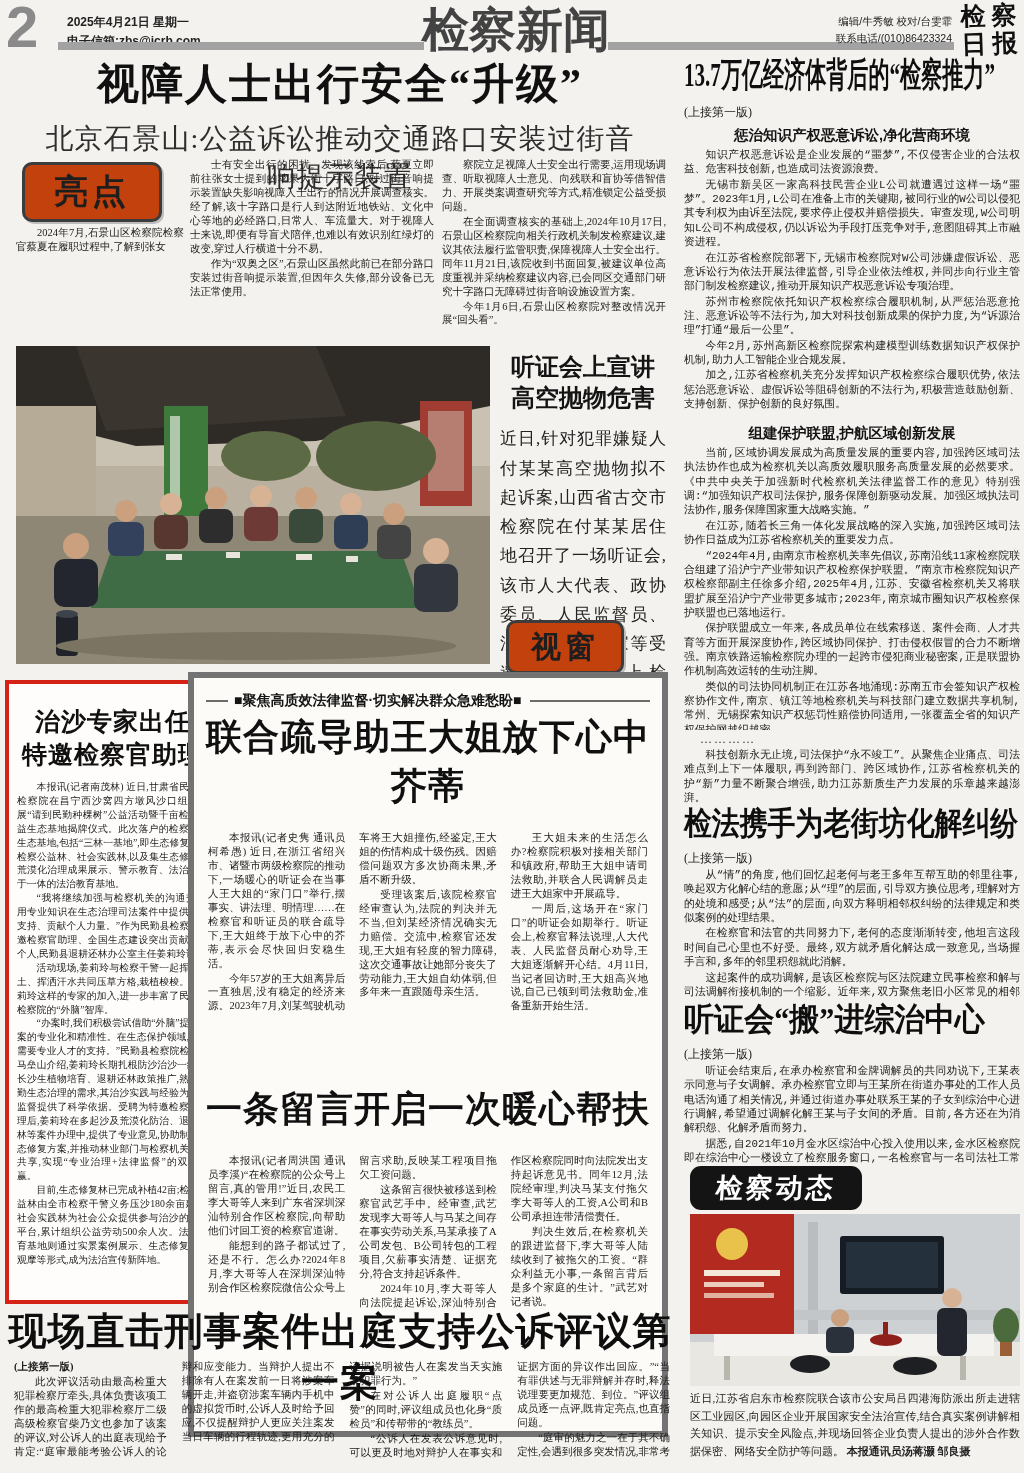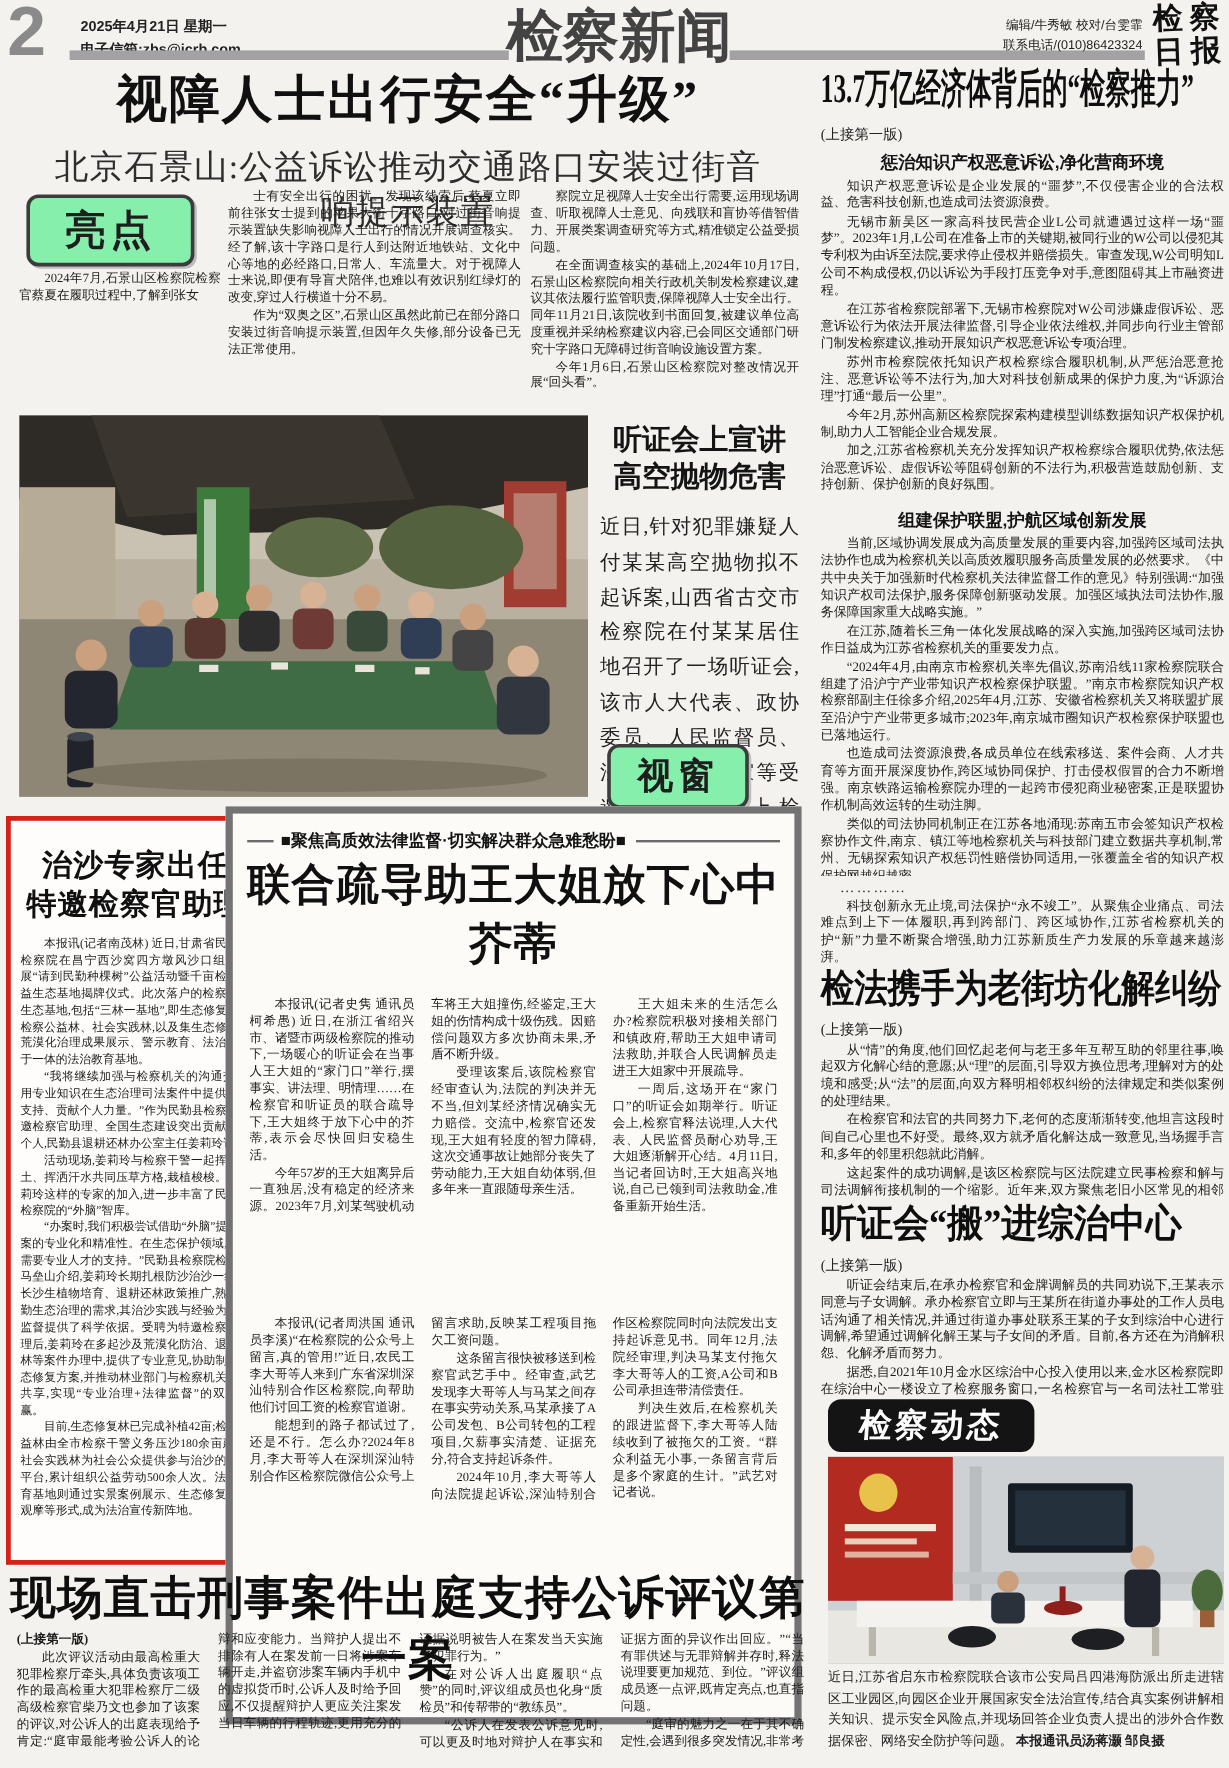--- a/index.html
+++ b/index.html
@@ -19,21 +19,21 @@
   .hbar{top:42px;height:8px;background:#a2a2a2;}
   .editorblock{left:820px;top:13px;width:132px;text-align:right;font-size:10.5px;color:#222;line-height:1.6;}
   .logo{left:958px;top:2px;width:62px;height:56px;display:grid;grid-template-columns:1fr 1fr;
         font-size:25px;font-weight:bold;line-height:28px;text-align:center;color:#101010;
         transform:rotate(-2deg);}
   
   .h1{left:40px;top:60px;width:600px;text-align:center;font-size:42px;font-weight:bold;
       color:#101010;letter-spacing:2px;line-height:1.15;}
   .h1sub{left:40px;top:120px;width:600px;text-align:center;font-size:28px;color:#2e2e2e;letter-spacing:1px;}
   .tagbox{border:3px solid #3c3c3c;border-radius:10px;display:flex;align-items:center;justify-content:center;
-          background:#86efac;box-shadow:2px 2px 0 #bdbdbd;}
+          background:#c2410c;box-shadow:2px 2px 0 #bdbdbd;}
   .tagbox span{font-size:34px;font-weight:900;color:#1e1e1e;letter-spacing:4px;}
   .bodytxt{font-size:10.5px;line-height:1.33;overflow:hidden;}
   .bodytxt p{margin:0 0 1px 0;}
   
   .photoframe{background:#777;overflow:hidden;}
   
   .capttl{font-size:24px;font-weight:600;text-align:center;line-height:1.3;color:#141414;}
   .capbody{margin-top:10px;font-size:17px;line-height:1.72;color:#222;}
   .capcredit{margin-top:4px;text-align:right;font-size:11px;font-weight:bold;color:#111;}
   
@@ -52,21 +52,21 @@
   .kicker b{font-size:14px;color:#141414;font-family:"Liberation Sans",sans-serif;}
   .h2mid{margin-top:3px;text-align:center;font-size:36px;font-weight:bold;color:#101010;letter-spacing:1px;}
   .cols3{margin:20px 14px 0;column-count:3;column-gap:14px;font-size:10.5px;line-height:1.33;overflow:hidden;}
   .cols3 p{margin:0 0 1px;}
   
   .rh{left:684px;transform-origin:left top;font-weight:bold;color:#0e0e0e;line-height:1.1;}
   .contnote{font-size:12px;color:#222;}
   .subhead{width:336px;text-align:center;font-size:14.5px;font-weight:bold;color:#141414;
            font-family:"Liberation Sans",sans-serif;}
   .rbody{width:336px;font-size:10.8px;line-height:1.33;overflow:hidden;}
-  .rbody p{margin:0 0 1px;}
+  .rbody p{margin:0 0 1px;font-family:Liberation Mono, monospace;}
   .dots{letter-spacing:2px;color:#333;font-size:12px;}
   .dynlabel{left:690px;top:1166px;width:172px;height:44px;background:#141414;border-radius:11px;
             display:flex;align-items:center;justify-content:center;}
   .dynlabel span{color:#fff;font-size:27px;font-weight:900;letter-spacing:3px;transform:skewX(-4deg);
                  font-family:"Liberation Sans",sans-serif;}
   .caption2{left:690px;top:1390px;width:330px;font-size:11px;line-height:1.6;color:#222;}
   .caption2 .cred{font-weight:bold;white-space:nowrap;}
   
   .hbot{left:0;top:1306px;width:680px;text-align:center;font-size:38px;font-weight:bold;color:#0e0e0e;letter-spacing:1px;}
   .cols4{left:14px;top:1360px;width:656px;height:110px;column-count:4;column-gap:15px;
@@ -188,20 +188,21 @@
     <span class="ln lnR"></span>
   </div>
   <div class="h2mid">联合疏导助王大姐放下心中芥蒂</div>
   <div class="cols3 jt" style="height:246px;">
       <p class="para">本报讯(记者史隽 通讯员柯希愚) 近日,在浙江省绍兴市、诸暨市两级检察院的推动下,一场暖心的听证会在当事人王大姐的“家门口”举行,摆事实、讲法理、明情理……在检察官和听证员的联合疏导下,王大姐终于放下心中的芥蒂,表示会尽快回归安稳生活。</p>
       <p class="para">今年57岁的王大姐离异后一直独居,没有稳定的经济来源。2023年7月,刘某驾驶机动车将王大姐撞伤,经鉴定,王大姐的伤情构成十级伤残。因赔偿问题双方多次协商未果,矛盾不断升级。</p>
       <p class="para">受理该案后,该院检察官经审查认为,法院的判决并无不当,但刘某经济情况确实无力赔偿。交流中,检察官还发现,王大姐有轻度的智力障碍,这次交通事故让她部分丧失了劳动能力,王大姐自幼体弱,但多年来一直跟随母亲生活。</p>
       <p class="para">王大姐未来的生活怎么办?检察院积极对接相关部门和镇政府,帮助王大姐申请司法救助,并联合人民调解员走进王大姐家中开展疏导。</p>
       <p class="para">一周后,这场开在“家门口”的听证会如期举行。听证会上,检察官释法说理,人大代表、人民监督员耐心劝导,王大姐逐渐解开心结。4月11日,当记者回访时,王大姐高兴地说,自己已领到司法救助金,准备重新开始生活。</p>
     </div>
+  <div class="h2mid" style="margin-top:8px;">一条留言开启一次暖心帮扶</div>
   <div class="cols3 jt" style="height:222px;">
       <p class="para">本报讯(记者周洪国 通讯员李溪)“在检察院的公众号上留言,真的管用!”近日,农民工李大哥等人来到广东省深圳深汕特别合作区检察院,向帮助他们讨回工资的检察官道谢。</p>
       <p class="para">能想到的路子都试过了,还是不行。怎么办?2024年8月,李大哥等人在深圳深汕特别合作区检察院微信公众号上留言求助,反映某工程项目拖欠工资问题。</p>
       <p class="para">这条留言很快被移送到检察官武艺手中。经审查,武艺发现李大哥等人与马某之间存在事实劳动关系,马某承接了A公司发包、B公司转包的工程项目,欠薪事实清楚、证据充分,符合支持起诉条件。</p>
       <p class="para">2024年10月,李大哥等人向法院提起诉讼,深汕特别合作区检察院同时向法院发出支持起诉意见书。同年12月,法院经审理,判决马某支付拖欠李大哥等人的工资,A公司和B公司承担连带清偿责任。</p>
       <p class="para">判决生效后,在检察机关的跟进监督下,李大哥等人陆续收到了被拖欠的工资。“群众利益无小事,一条留言背后是多个家庭的生计。”武艺对记者说。</p>
     </div>
 </div>
 
 <div class="abs rh nowrap" style="top:56px;font-size:34px;transform:scaleX(0.62);">13.7万亿经济体背后的“检察推力”</div>
@@ -213,21 +214,21 @@
     <p class="para">在江苏省检察院部署下,无锡市检察院对W公司涉嫌虚假诉讼、恶意诉讼行为依法开展法律监督,引导企业依法维权,并同步向行业主管部门制发检察建议,推动开展知识产权恶意诉讼专项治理。</p>
     <p class="para">苏州市检察院依托知识产权检察综合履职机制,从严惩治恶意抢注、恶意诉讼等不法行为,加大对科技创新成果的保护力度,为“诉源治理”打通“最后一公里”。</p>
     <p class="para">今年2月,苏州高新区检察院探索构建模型训练数据知识产权保护机制,助力人工智能企业合规发展。</p>
     <p class="para">加之,江苏省检察机关充分发挥知识产权检察综合履职优势,依法惩治恶意诉讼、虚假诉讼等阻碍创新的不法行为,积极营造鼓励创新、支持创新、保护创新的良好氛围。</p>
   </div>
 <div class="abs subhead" style="left:684px;top:424px;">组建保护联盟,护航区域创新发展</div>
 <div class="abs rbody jt" style="left:684px;top:446px;height:284px;">
     <p class="para">当前,区域协调发展成为高质量发展的重要内容,加强跨区域司法执法协作也成为检察机关以高质效履职服务高质量发展的必然要求。《中共中央关于加强新时代检察机关法律监督工作的意见》特别强调:“加强知识产权司法保护,服务保障创新驱动发展。加强区域执法司法协作,服务保障国家重大战略实施。”</p>
     <p class="para">在江苏,随着长三角一体化发展战略的深入实施,加强跨区域司法协作日益成为江苏省检察机关的重要发力点。</p>
     <p class="para">“2024年4月,由南京市检察机关率先倡议,苏南沿线11家检察院联合组建了沿沪宁产业带知识产权检察保护联盟。”南京市检察院知识产权检察部副主任徐多介绍,2025年4月,江苏、安徽省检察机关又将联盟扩展至沿沪宁产业带更多城市;2023年,南京城市圈知识产权检察保护联盟也已落地运行。</p>
-    <p class="para">也造成司法资源浪费,各成员单位在线索移送、案件会商、人才共育等方面开展深度协作,跨区域协同保护、打击侵权假冒的合力不断增强。南京铁路运输检察院办理的一起跨市侵犯商业秘密案,正是联盟协作机制高效运转的生动注脚。</p>
+    <p class="para">保护联盟成立一年来,各成员单位在线索移送、案件会商、人才共育等方面开展深度协作,跨区域协同保护、打击侵权假冒的合力不断增强。南京铁路运输检察院办理的一起跨市侵犯商业秘密案,正是联盟协作机制高效运转的生动注脚。</p>
     <p class="para">类似的司法协同机制正在江苏各地涌现:苏南五市会签知识产权检察协作文件,南京、镇江等地检察机关与科技部门建立数据共享机制,常州、无锡探索知识产权惩罚性赔偿协同适用,一张覆盖全省的知识产权保护网越织越密。</p>
   </div>
 <div class="abs dots" style="left:700px;top:732px;">…………</div>
 <div class="abs rbody jt" style="left:684px;top:748px;height:56px;">
     <p class="para">科技创新永无止境,司法保护“永不竣工”。从聚焦企业痛点、司法难点到上下一体履职,再到跨部门、跨区域协作,江苏省检察机关的护“新”力量不断聚合增强,助力江苏新质生产力发展的乐章越来越澎湃。</p>
   </div>
 
 <div class="abs rh nowrap" style="top:806px;font-size:32px;transform:scaleX(0.87);">检法携手为老街坊化解纠纷</div>
 <div class="abs contnote" style="left:684px;top:850px;">(上接第一版)</div>
 <div class="abs rbody jt" style="left:684px;top:868px;height:130px;">

